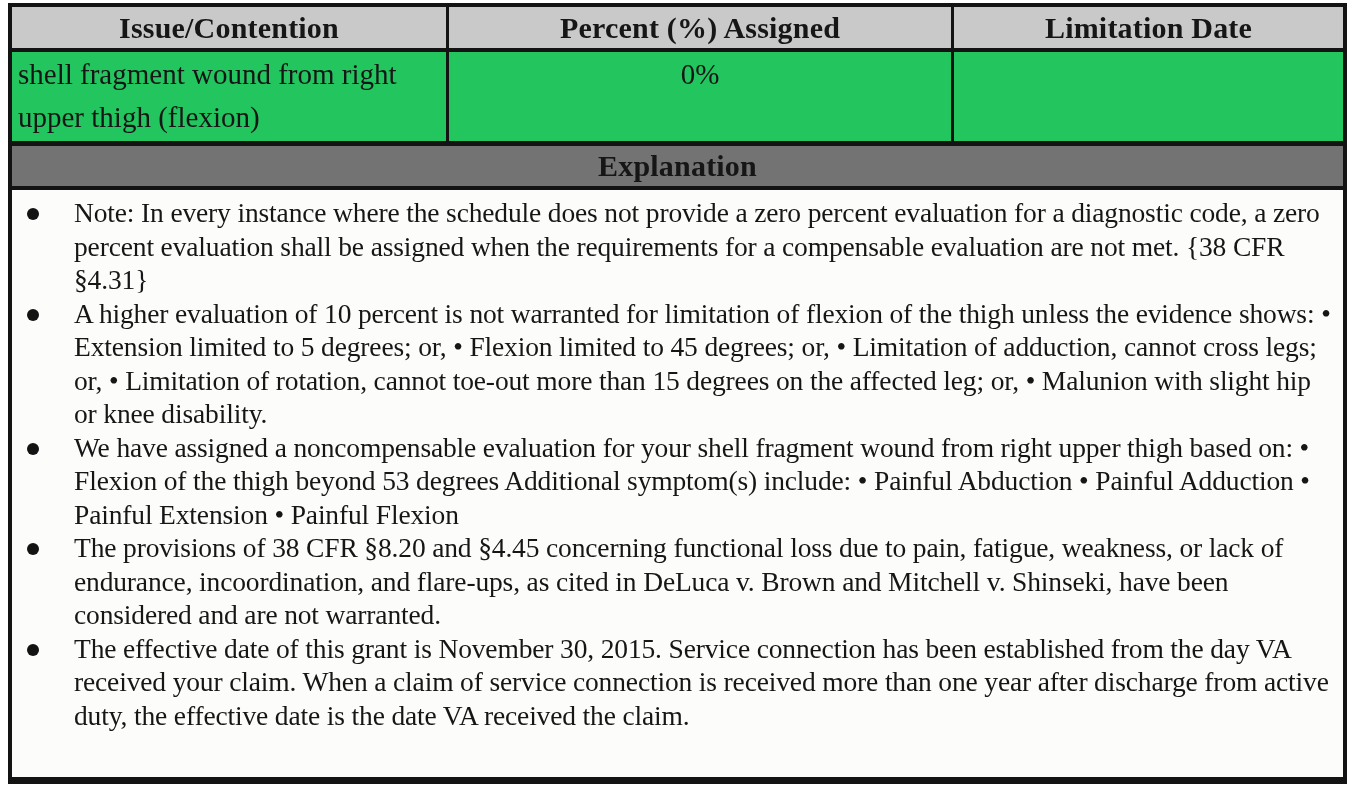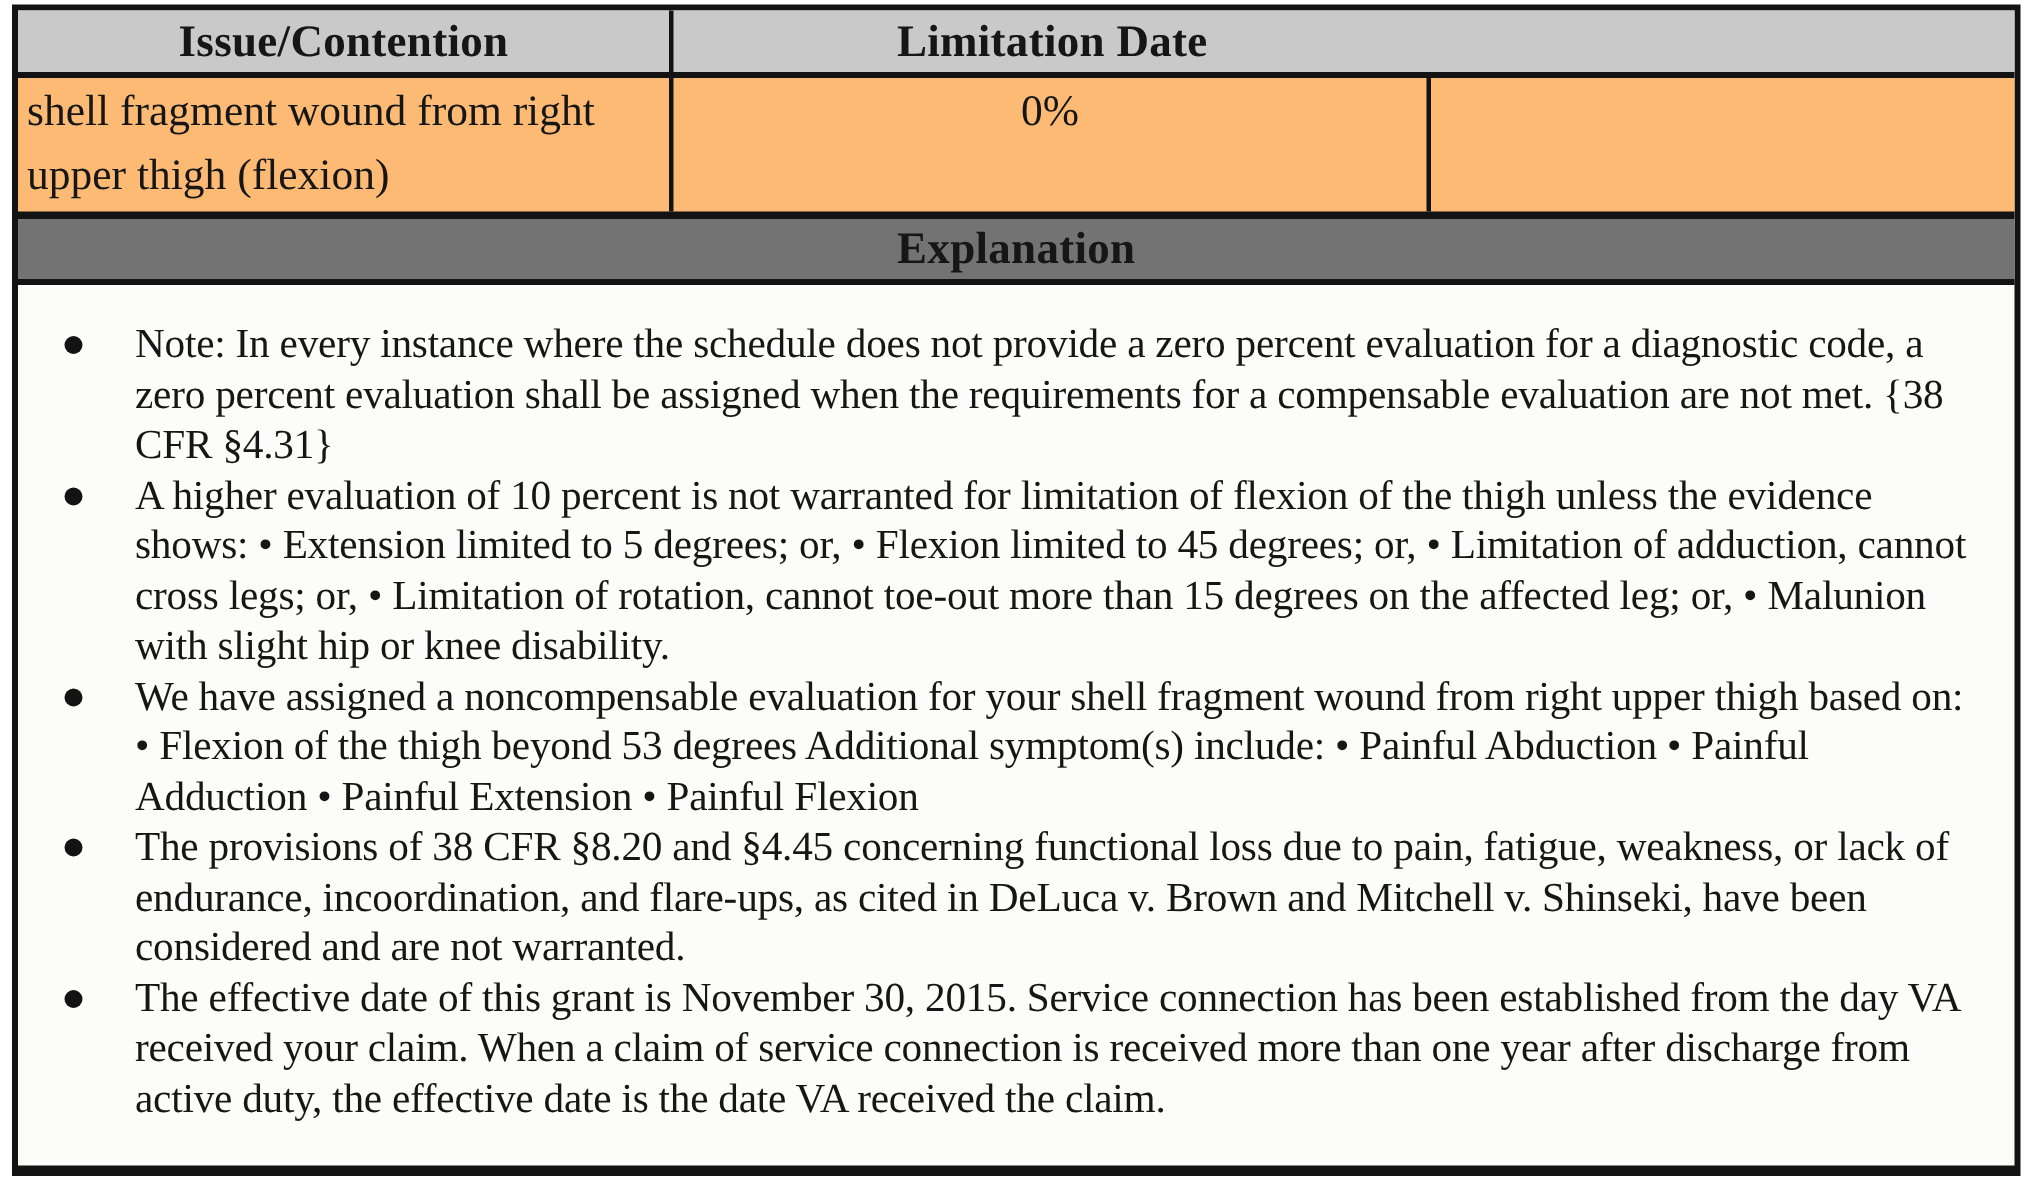--- a/index.html
+++ b/index.html
@@ -41,21 +41,21 @@
   .thead .cell {
     font-weight: bold;
     font-size: 30px;
     line-height: 41px;
     text-align: center;
     letter-spacing: 0.2px;
   }
   .tbody-row {
     height: 89px;
     border-bottom: 5px solid #131313;
-    background: #fdba74;
+    background: #22c55e;
   }
   .cell {
     box-sizing: border-box;
     overflow: hidden;
   }
   .cell.v-border {
     border-right: 3px solid #131313;
   }
   .cell-issue {
     font-size: 29px;
@@ -81,21 +81,21 @@
     letter-spacing: 0.2px;
   }
   
   .bullets {
     flex: 1;
     padding: 6px 6px 0 0;
     overflow: hidden;
   }
   ul.explanation-list {
     list-style: none;
-    margin: 16px;
+    margin: 0;
     padding: 0;
     font-family: Liberation Serif, serif;
   }
   ul.explanation-list li {
     display: flex;
     align-items: flex-start;
   }
   .dot {
     flex: none;
     width: 12px;
@@ -113,20 +113,21 @@
     text-align: left;
   }
 </style>
 </head>
 <body>
 
 <div class="page">
 
   <div class="grid-row thead">
     <div class="cell v-border">Issue/Contention</div>
+    <div class="cell v-border">Percent (%) Assigned</div>
     <div class="cell">Limitation Date</div>
   </div>
 
   <div class="grid-row tbody-row">
     <div class="cell v-border cell-issue">shell fragment wound from right upper thigh (flexion)</div>
     <div class="cell v-border cell-center">0%</div>
   </div>
 
   <div class="explanation-band">Explanation</div>
 

